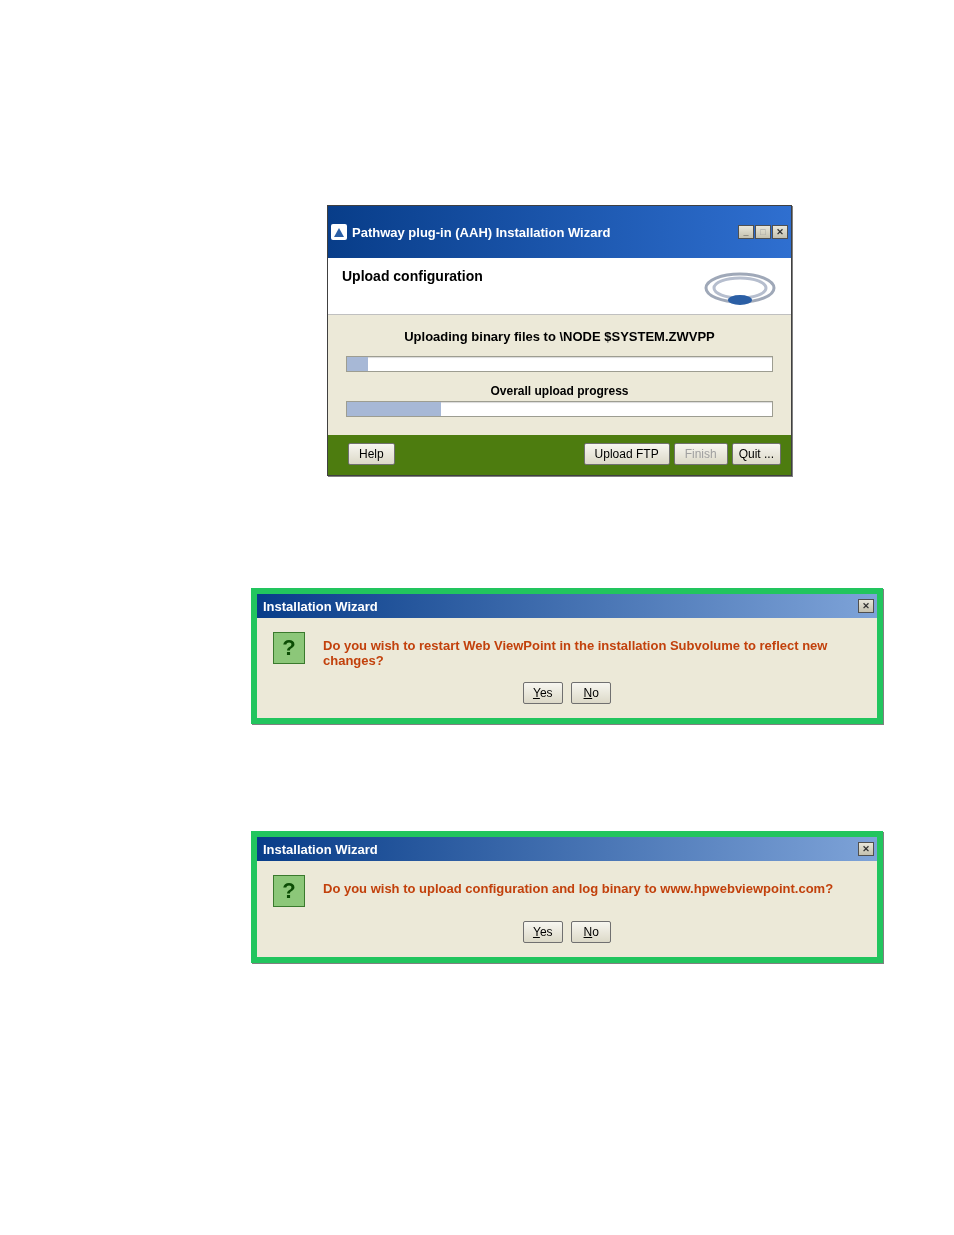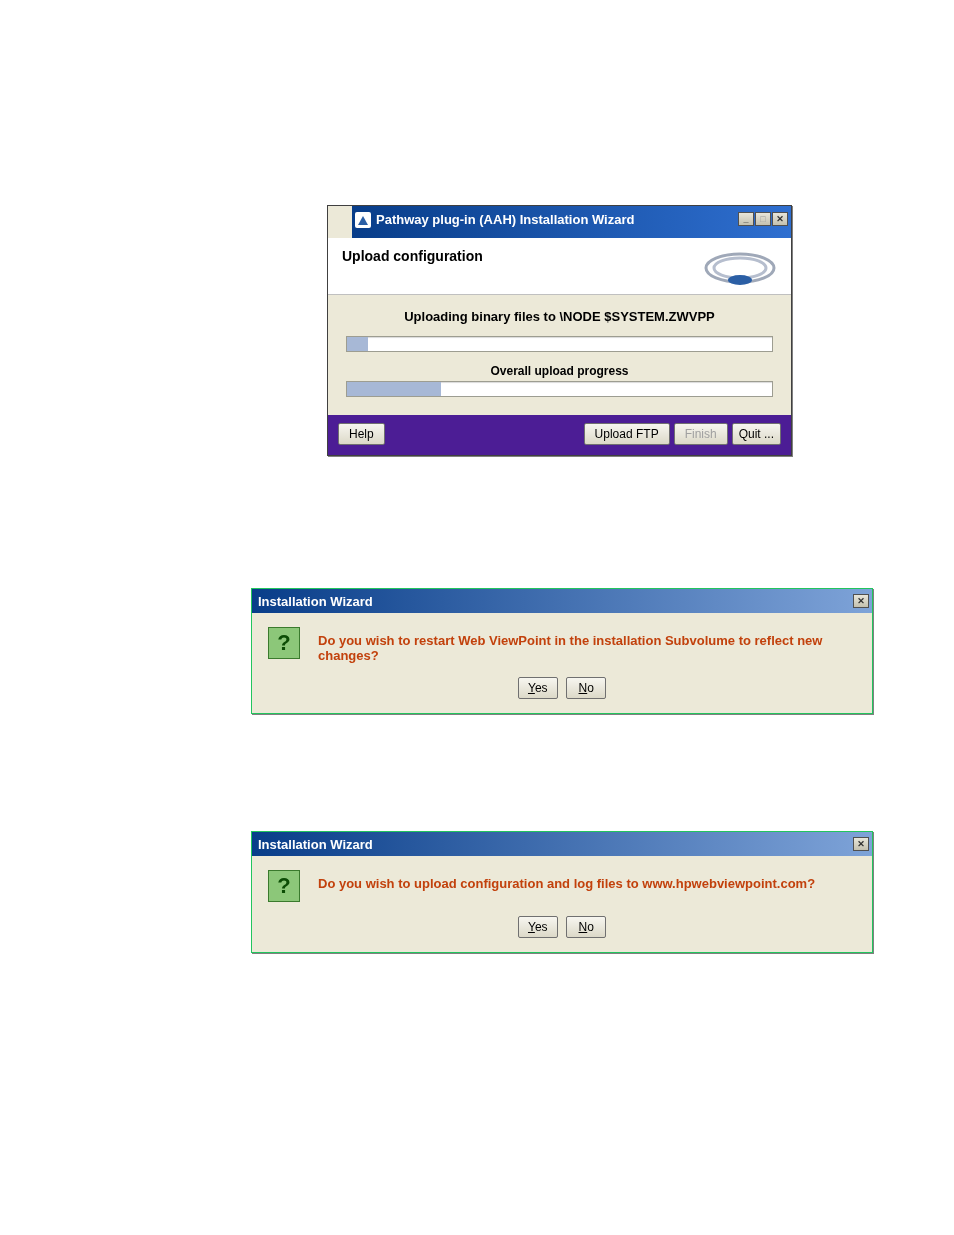--- a/index.html
+++ b/index.html
@@ -21,24 +21,23 @@
     border: 1px solid #404040;
     background: #ece9d8;
     box-shadow: 1px 1px 0 #808080;
   }
   .title-bar-gradient {
     background: linear-gradient(to right, #083d89, #2f6fd0);
     color: #ffffff;
     font-weight: bold;
     font-size: 13px;
     display: flex;
-    align-items: flex-start;
-    padding: 6px 3px;
+    align-items: center;
+    padding: 16px 3px;
     height: 20px;
-    margin-left: 24px;
   }
   .title-bar-gradient .app-icon {
     width: 16px;
     height: 16px;
     background: #ffffff;
     border-radius: 2px;
     margin-right: 5px;
     display: flex;
     align-items: center;
     justify-content: center;
@@ -110,22 +109,22 @@
     margin-bottom: 12px;
     box-shadow: inset 1px 1px 1px rgba(0,0,0,0.15);
     position: relative;
   }
   .progress-fill {
     background: #a7b8d6;
     height: 100%;
   }
 
   .button-row {
-    background: #4c1d95;
-    padding: 8px 10px 10px 10px;
+    background: #4d7c0f;
+    padding: 8px 10px 10px 20px;
     display: flex;
     align-items: flex-end;
   }
   .button-row .spacer {
     flex: 1;
   }
   .btn {
     background: linear-gradient(to bottom, #f7f6f0, #dcd9c8);
     border: 1px solid #707070;
     border-radius: 2px;
@@ -145,21 +144,21 @@
     cursor: default;
   }
   .btn.quit {
     padding: 2px 6px;
   }
 
   
   .msg-dialog {
     position: absolute;
     width: 620px;
-    border: 1px solid #22c55e;
+    border: 6px solid #22c55e;
     background: #ece9d8;
     box-shadow: 1px 1px 0 #808080;
   }
   .msg-title-bar {
     background: linear-gradient(to right, #083d89, #7ea3d8);
     color: #ffffff;
     font-weight: bold;
     font-size: 13px;
     display: flex;
     align-items: center;
@@ -294,20 +293,20 @@
 </div>
 
 <div class="msg-dialog dialog3">
   <div class="msg-title-bar">
     <div class="title-text">Installation Wizard</div>
     <div class="win-btn">✕</div>
   </div>
   <div class="msg-body">
     <div class="msg-content">
       <div class="question-icon">?</div>
-      <div class="msg-text">Do you wish to upload configuration and log files to www.hpwebviewpoint.com?</div>
+      <div class="msg-text">Do you wish to upload configuration and log binary to www.hpwebviewpoint.com?</div>
     </div>
     <div class="msg-buttons">
       <button class="msg-btn"><span class="ul">Y</span><span>es</span></button>
       <button class="msg-btn"><span class="ul">N</span><span>o</span></button>
     </div>
   </div>
 </div>
 
 </body></html>

